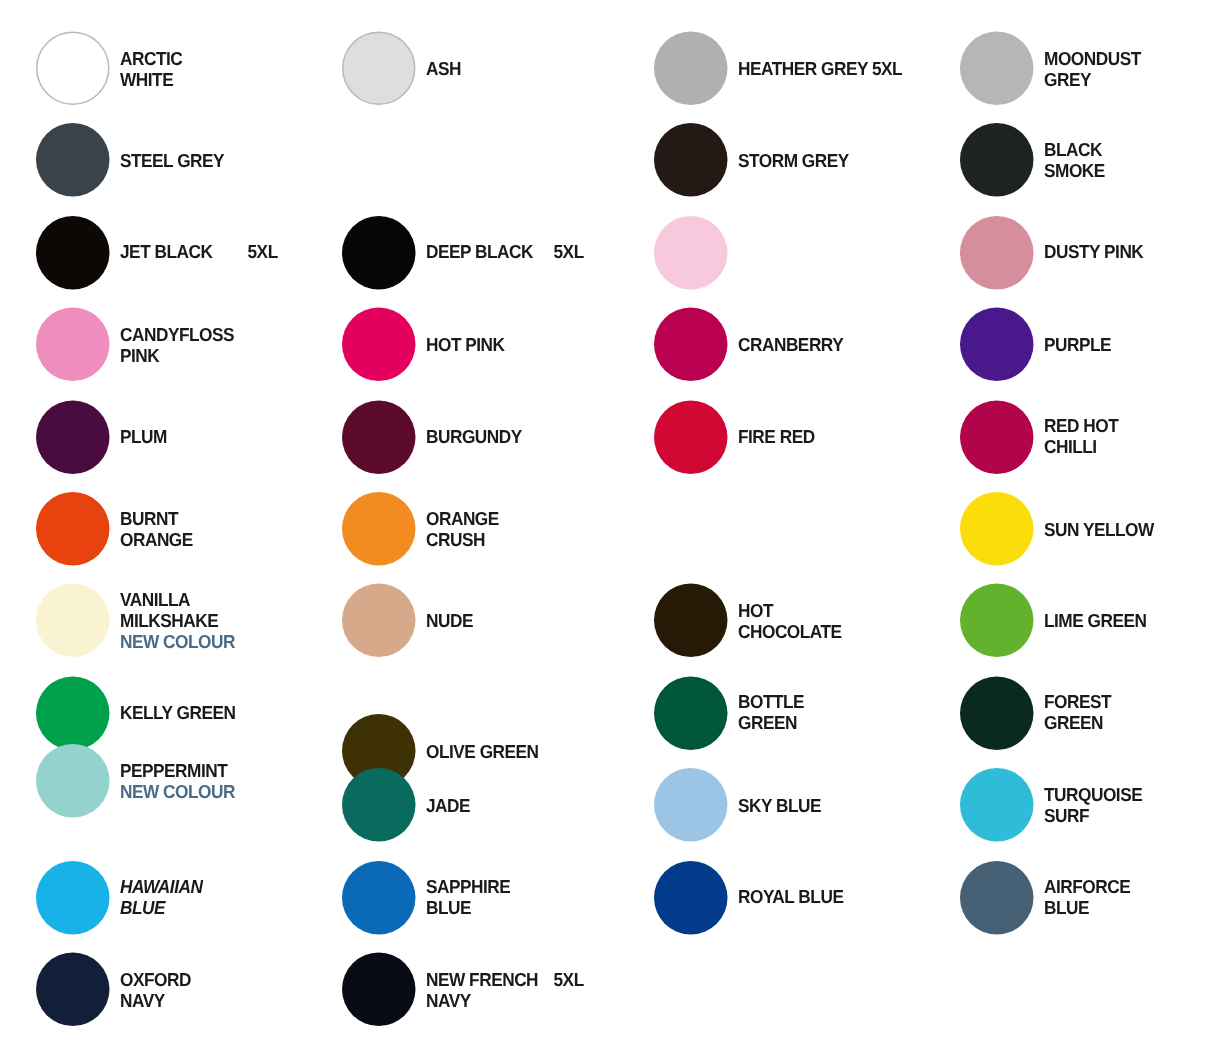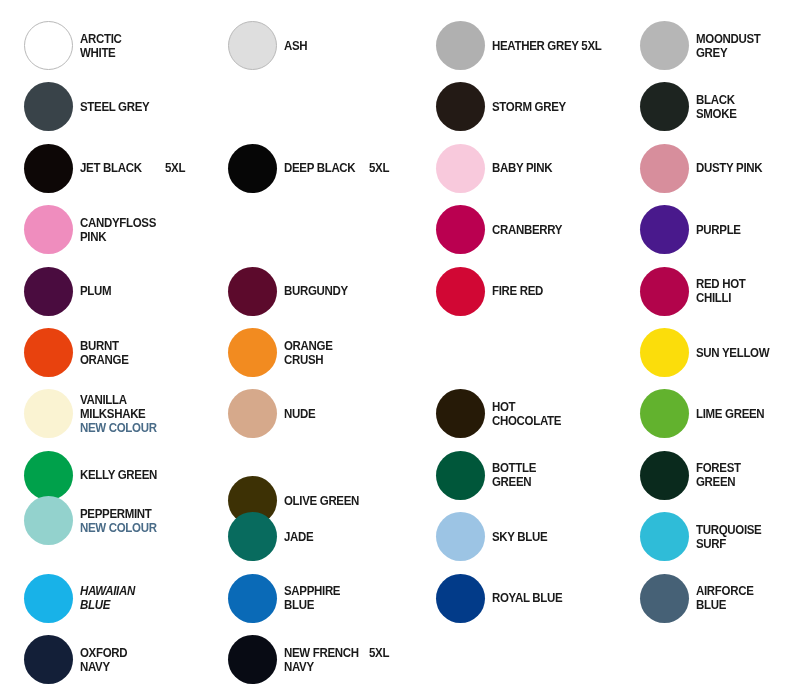--- a/index.html
+++ b/index.html
@@ -188,20 +188,26 @@
           <div class="swatch-name">ASH</div>
         </div>
       </div>
       <div class="swatch-row" style="top: 140.8px;">
         <div class="swatch-dot" title="DEEP BLACK" style="background: rgb(6, 6, 6);"></div>
         <div class="swatch-text">
           <div class="swatch-name">DEEP BLACK</div>
         </div>
         <div class="size-tag offset" style="top: 20px;">5XL</div>
       </div>
+      <div class="swatch-row" style="top: 202.2px;">
+        <div class="swatch-dot" title="HOT PINK" style="background: rgb(227, 0, 95);"></div>
+        <div class="swatch-text">
+          <div class="swatch-name">HOT PINK</div>
+        </div>
+      </div>
       <div class="swatch-row" style="top: 263.6px;">
         <div class="swatch-dot" title="BURGUNDY" style="background: rgb(92, 10, 44);"></div>
         <div class="swatch-text">
           <div class="swatch-name">BURGUNDY</div>
         </div>
       </div>
       <div class="swatch-row" style="top: 325px;">
         <div class="swatch-dot" title="ORANGE
 CRUSH" style="background: rgb(242, 139, 32);"></div>
         <div class="swatch-text">
@@ -253,23 +259,20 @@
         </div>
       </div>
       <div class="swatch-row" style="top: 79.4px;">
         <div class="swatch-dot" title="STORM GREY" style="background: rgb(35, 26, 21);"></div>
         <div class="swatch-text">
           <div class="swatch-name">STORM GREY</div>
         </div>
       </div>
       <div class="swatch-row" style="top: 140.8px;">
         <div class="swatch-dot" title="BABY PINK" style="background: rgb(248, 201, 220);"></div>
-        <div class="swatch-text">
-          <div class="swatch-name">BABY PINK</div>
-        </div>
       </div>
       <div class="swatch-row" style="top: 202.2px;">
         <div class="swatch-dot" title="CRANBERRY" style="background: rgb(186, 0, 80);"></div>
         <div class="swatch-text">
           <div class="swatch-name">CRANBERRY</div>
         </div>
       </div>
       <div class="swatch-row" style="top: 263.6px;">
         <div class="swatch-dot" title="FIRE RED" style="background: rgb(209, 7, 52);"></div>
         <div class="swatch-text">

